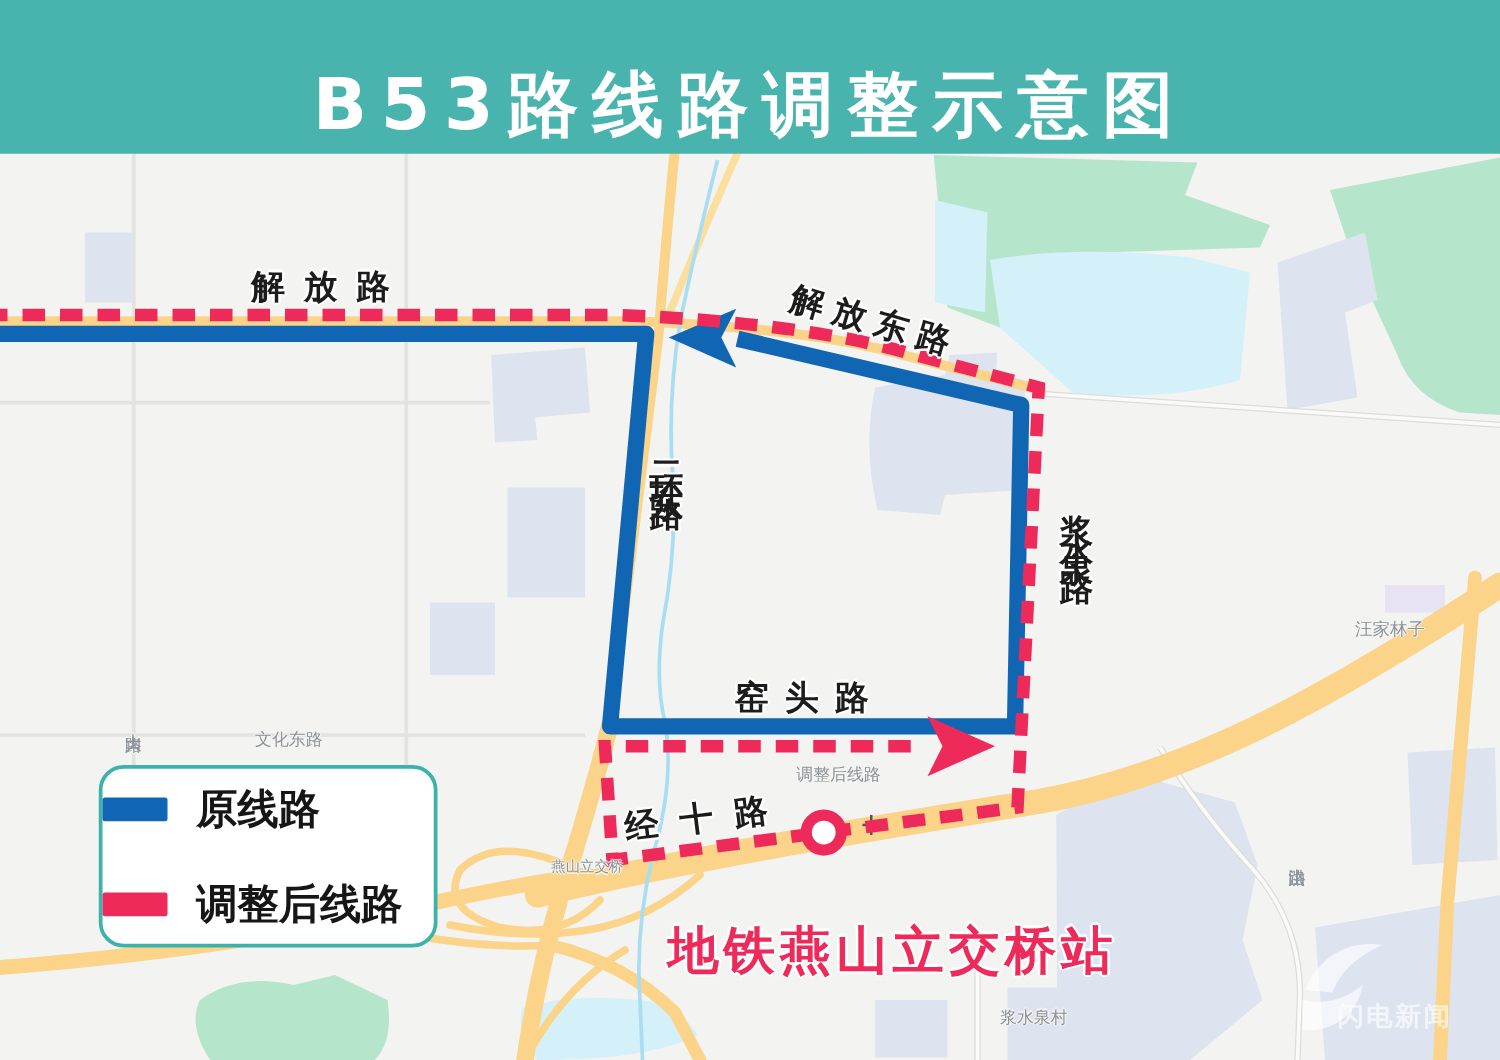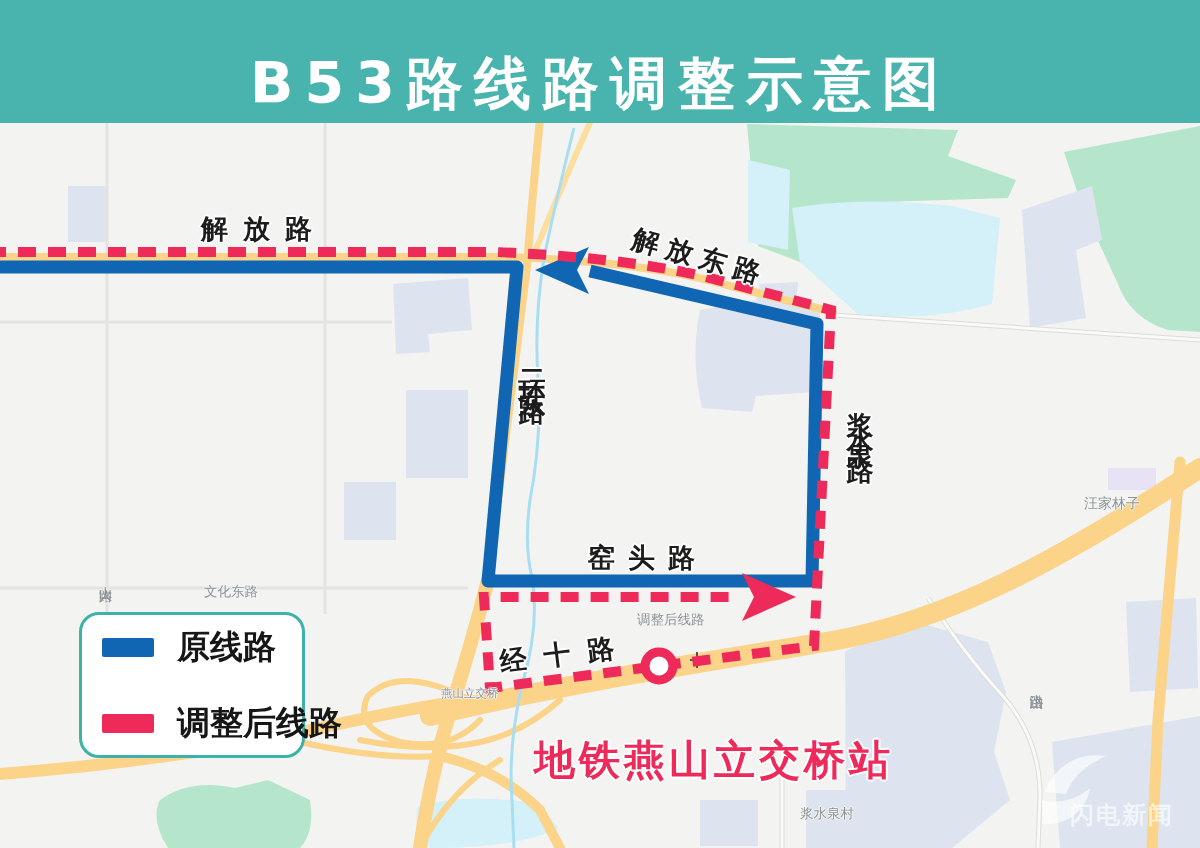--- a/index.html
+++ b/index.html
@@ -35,32 +35,32 @@
   #lbl-jiangshuiquancun{left:800px;top:805px;}
   #lbl-yanshan{left:441px;top:686px;font-size:11.5px;font-family:Liberation Mono, monospace;}
 
   
   .station-label{position:absolute;left:534px;top:687px;font-size:41px;font-weight:800;
       color:#ee2a5b;letter-spacing:4px;white-space:nowrap;z-index:14;
       text-shadow:-2px 0 0 #fff,2px 0 0 #fff,0 -2px 0 #fff,0 2px 0 #fff,
                   -1px -1px 0 #fff,1px -1px 0 #fff,-1px 1px 0 #fff,1px 1px 0 #fff;margin-top:46px;}
 
   
-  .legend{position:absolute;left:79px;top:612px;width:226px;height:146px;background:#ffffff;
+  .legend{position:absolute;left:79px;top:612px;width:271px;height:146px;background:#ffffff;
       border:3px solid #3cb2aa;border-radius:20px;box-sizing:border-box;z-index:20;
-      display:flex;flex-direction:column;justify-content:center;gap:31px;padding-left:20px;}
+      display:flex;flex-direction:column;justify-content:center;gap:31px;}
   .legend-row{display:flex;align-items:center;gap:23px;}
   .swatch{width:52px;height:19px;border-radius:2px;flex:0 0 auto;}
   .swatch-blue{background:#1066b2;}
   .swatch-red{background:#ee2a5b;}
   .legend-label{font-size:33px;font-weight:600;color:#161616;white-space:nowrap;}
 
   
   .wm-logo{position:absolute;left:1036px;top:750px;z-index:25;}
-  .wm-text{position:absolute;left:1070px;top:799px;font-size:24px;font-weight:600;letter-spacing:2px;
+  .wm-text{position:absolute;left:1070px;top:799px;font-size:21px;font-weight:600;letter-spacing:2px;
       color:rgba(255,255,255,0.62);white-space:nowrap;z-index:25;}
 </style>
 </head>
 <body>
 
 <div class="stage">
 
   <svg class="map-svg" width="1200" height="848" viewBox="0 0 1200 848">
 
     <rect x="0" y="0" width="1200" height="848" fill="#f3f3f1"></rect>

